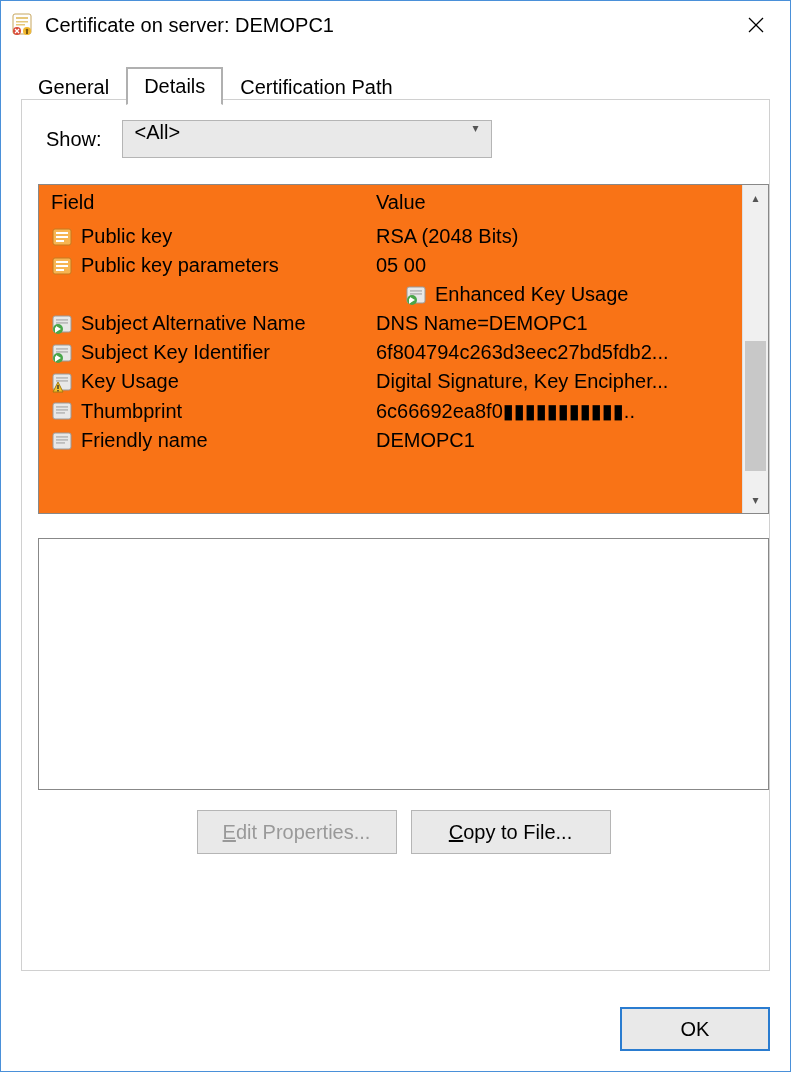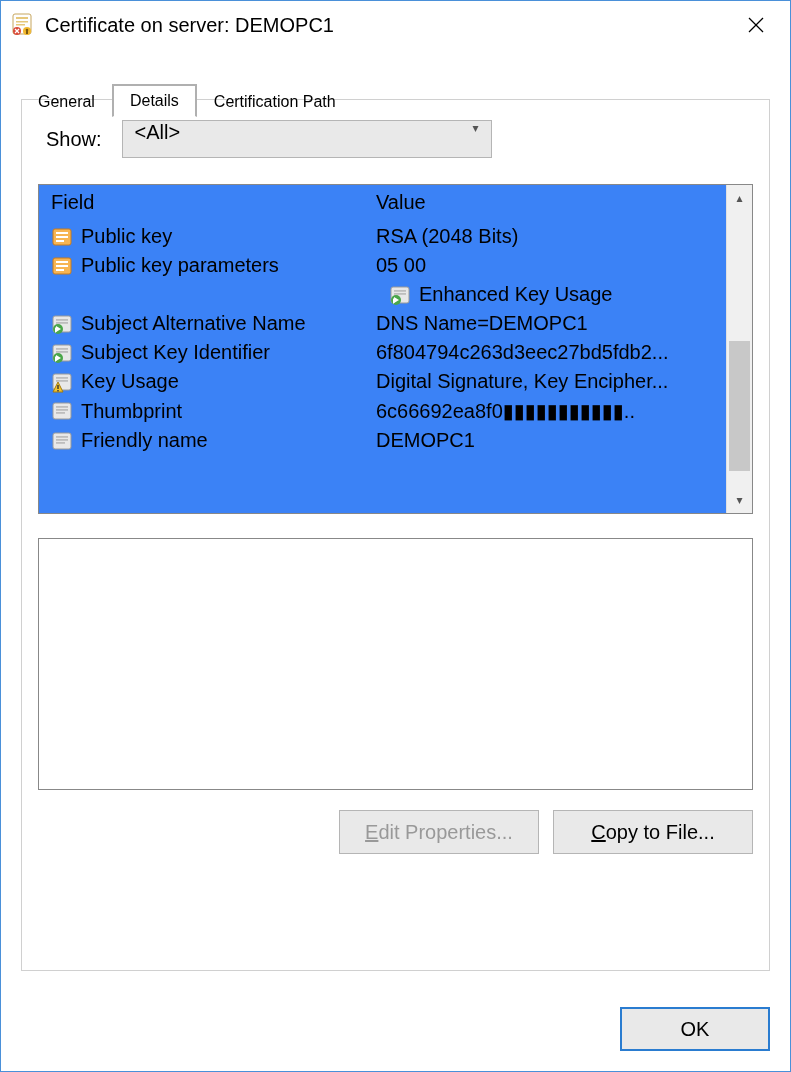--- a/index.html
+++ b/index.html
@@ -57,37 +57,37 @@
     }
     .tab-strip {
       display: flex;
       align-items: flex-end;
       height: 40px;
       position: relative;
       z-index: 2;
     }
     .tab {
       padding: 6px 16px;
-      font-size: 16px;
+      font-size: 20px;
       cursor: pointer;
       border: 1px solid transparent;
       border-bottom: none;
       position: relative;
-      top: 18px;
+      top: 6px;
     }
     .tab.active {
       border: 2px solid #b0b0b0;
       border-bottom: 1px solid #ffffff;
       background: #ffffff;
     }
     .tab-panel {
       border: 1px solid #d0d0d0;
       background: #ffffff;
       flex: 1;
-      padding: 20px 16px 16px 16px;
+      padding: 20px 0 16px 16px;
       display: flex;
       flex-direction: column;
       position: relative;
       top: 0px;
     }
     .show-row {
       display: flex;
       align-items: center;
       margin-bottom: 26px;
       gap: 20px;
@@ -109,21 +109,21 @@
     }
     .show-select .sel-text { flex: 1; }
     .chevron {
       font-size: 12px;
       color: #555;
     }
     .list-box {
       border: 1px solid #888;
       height: 330px;
       display: flex;
-      background: #3b82f6;
+      background: #f97316;
     }
     .list-main {
       flex: 1;
       overflow: hidden;
     }
     .list-header {
       display: flex;
       padding: 6px 12px 8px 12px;
       font-size: 20px;
     }
@@ -183,21 +183,21 @@
     .detail-box {
       margin-top: 24px;
       border: 1px solid #888;
       height: 252px;
       background: #ffffff;
       padding: 8px;
       font-size: 18px;
     }
     .button-row {
       display: flex;
-      justify-content: flex-end;
+      justify-content: center;
       gap: 14px;
       margin-top: 20px;
     }
     .btn {
       min-width: 200px;
       height: 44px;
       border: 1px solid #b5b5b5;
       background: #e9e9e9;
       font-size: 20px;
       display: flex;

